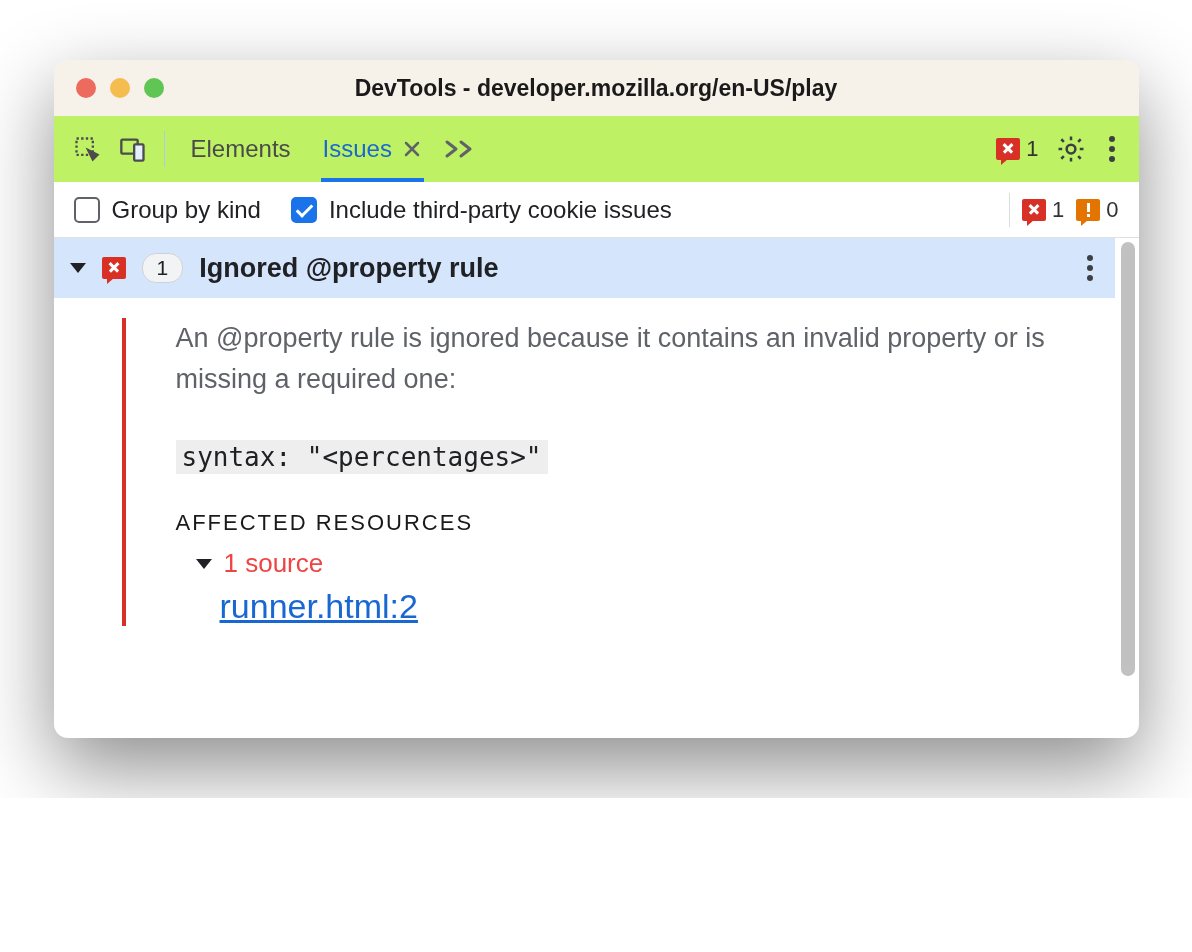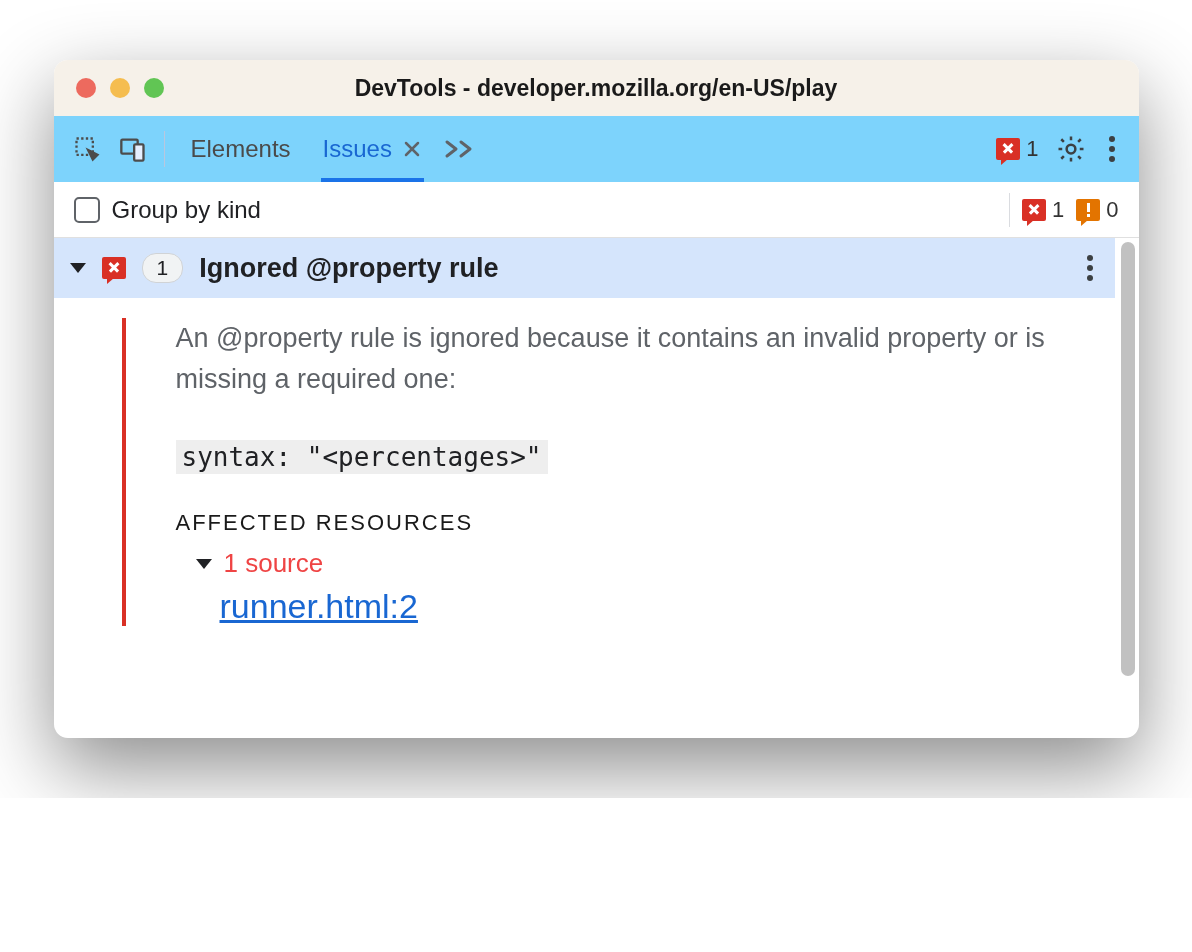--- a/index.html
+++ b/index.html
@@ -52,21 +52,21 @@
       position: absolute;
       left: 50%;
       transform: translateX(-50%);
       font-size: 23px;
       font-weight: 700;
       color: #1a1a1a;
       white-space: nowrap;
     }
     
     .toolbar {
-      background: #7dd3fc;
+      background: #bef264;
       height: 66px;
       display: flex;
       align-items: center;
       padding: 0 18px;
       gap: 16px;
     }
     
     .tool-icon {
       width: 30px;
       height: 30px;
@@ -471,20 +471,24 @@
       <span></span>
         <span></span>
         <span></span>
     </div>
   </div>
 
   <div class="options-bar">
     <label class="checkbox-group">
       <span class="checkbox"></span>
       <span>Group by kind</span>
+    </label>
+    <label class="checkbox-group">
+      <span class="checkbox checked"></span>
+      <span>Include third-party cookie issues</span>
     </label>
     <div class="spacer"></div>
     <div class="counts-right">
       <div class="vdivider2"></div>
       <div style="display:flex;align-items:center;">
         <span class="error-badge speech">
             <span class="tail"></span>
           </span>
         <span class="badge-count">1</span>
       </div>

